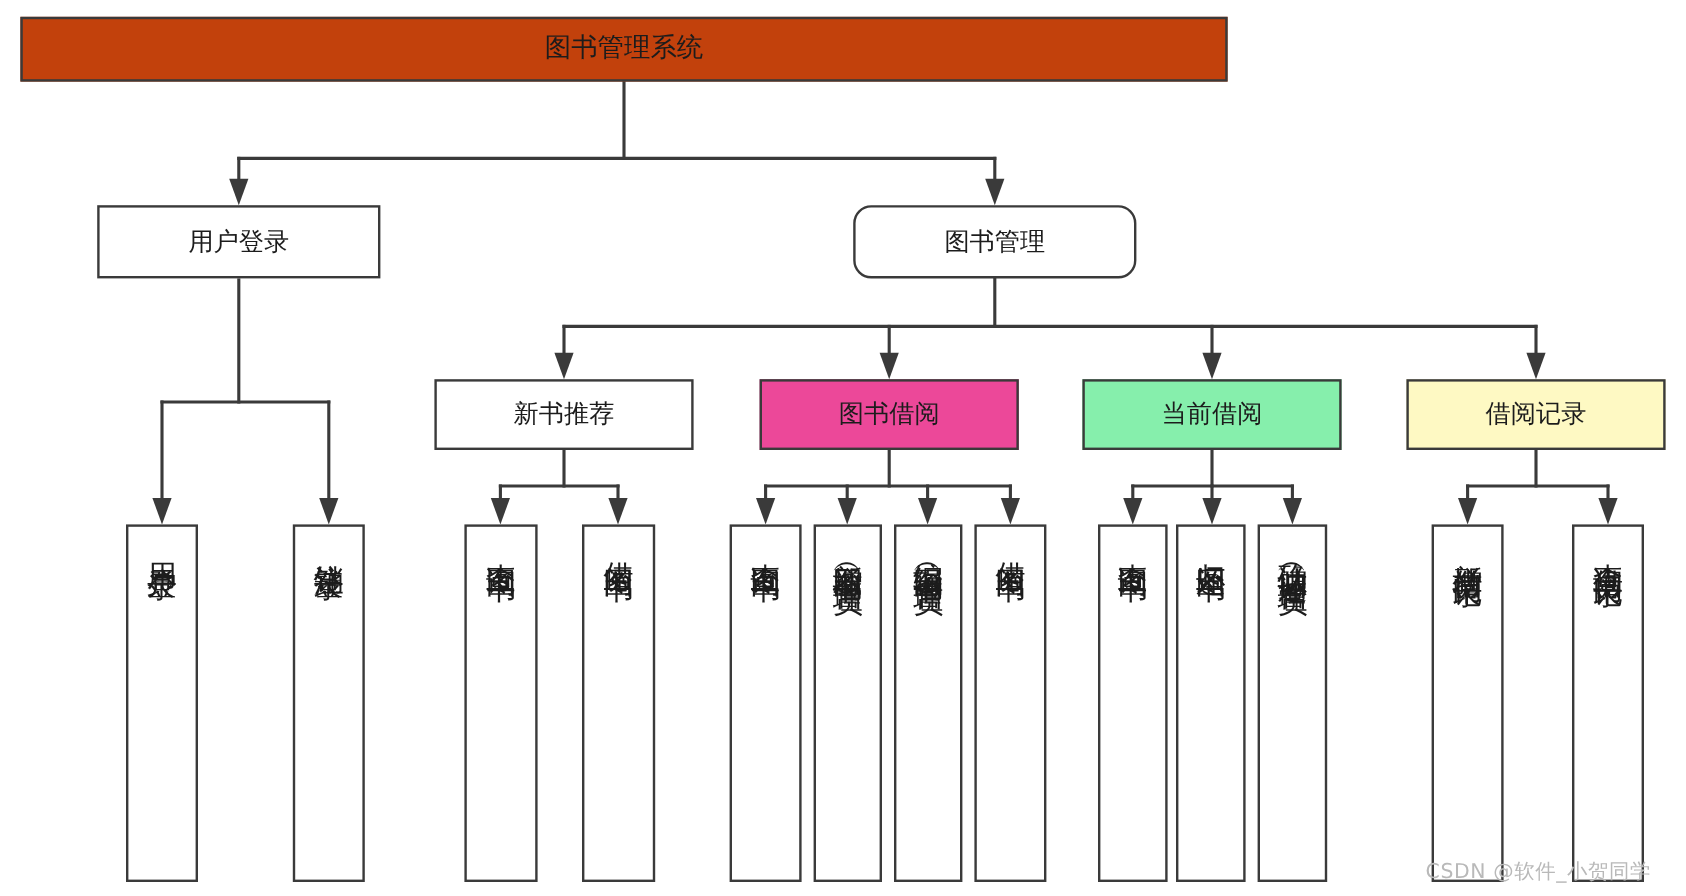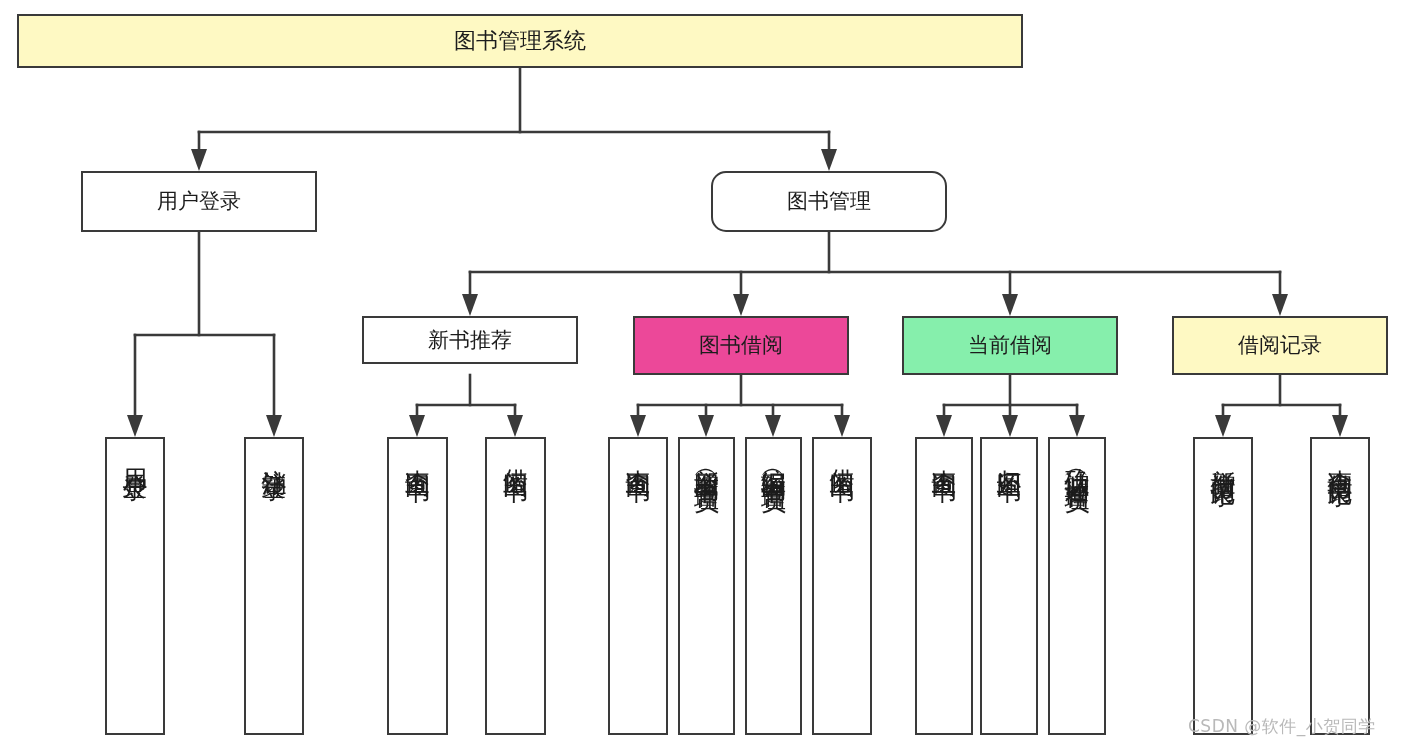--- a/index.html
+++ b/index.html
@@ -124,30 +124,30 @@
         <line x1="1077" y1="405" x2="1077" y2="419" stroke="#3a3a3a" stroke-width="2.6" stroke-linecap="square"></line>
         <polygon points="1069,415 1085,415 1077,437" fill="#3a3a3a"></polygon>
         <line x1="1223" y1="405" x2="1223" y2="419" stroke="#3a3a3a" stroke-width="2.6" stroke-linecap="square"></line>
         <polygon points="1215,415 1231,415 1223,437" fill="#3a3a3a"></polygon>
         <line x1="1340" y1="405" x2="1340" y2="419" stroke="#3a3a3a" stroke-width="2.6" stroke-linecap="square"></line>
         <polygon points="1332,415 1348,415 1340,437" fill="#3a3a3a"></polygon>
       </g>
   </svg>
 
   <div id="node-layer">
-      <div class="node horizontal root" style="left: 17px; top: 14px; width: 1006px; height: 54px; border-color: rgb(58, 58, 58); background: #fef9c3; color: rgb(28, 28, 28);">
+      <div class="node horizontal root" style="left: 17px; top: 14px; width: 1006px; height: 54px; border-color: rgb(58, 58, 58); background: #c2410c; color: rgb(28, 28, 28);">
         <span class="node-label">图书管理系统</span>
       </div>
       <div class="node horizontal" style="left: 81px; top: 171px; width: 236px; height: 61px; border-color: rgb(58, 58, 58); background: rgb(255, 255, 255); color: rgb(28, 28, 28);">
         <span class="node-label">用户登录</span>
       </div>
       <div class="node horizontal" style="left: 711px; top: 171px; width: 236px; height: 61px; border-color: rgb(58, 58, 58); background: rgb(255, 255, 255); color: rgb(28, 28, 28); border-radius: 15px;">
         <span class="node-label">图书管理</span>
       </div>
-      <div class="node horizontal" style="left: 362px; top: 316px; width: 216px; height: 48px; border-color: rgb(58, 58, 58); background: rgb(255, 255, 255); color: rgb(28, 28, 28);">
+      <div class="node horizontal" style="left: 362px; top: 316px; width: 216px; height: 59px; border-color: rgb(58, 58, 58); background: rgb(255, 255, 255); color: rgb(28, 28, 28);">
         <span class="node-label">新书推荐</span>
       </div>
       <div class="node horizontal" style="left: 633px; top: 316px; width: 216px; height: 59px; border-color: rgb(58, 58, 58); background: #ec4899; color: rgb(28, 28, 28);">
         <span class="node-label">图书借阅</span>
       </div>
       <div class="node horizontal" style="left: 902px; top: 316px; width: 216px; height: 59px; border-color: rgb(58, 58, 58); background: #86efac; color: rgb(28, 28, 28);">
         <span class="node-label">当前借阅</span>
       </div>
       <div class="node horizontal" style="left: 1172px; top: 316px; width: 216px; height: 59px; border-color: rgb(58, 58, 58); background: #fef9c3; color: rgb(28, 28, 28);">
         <span class="node-label">借阅记录</span>

